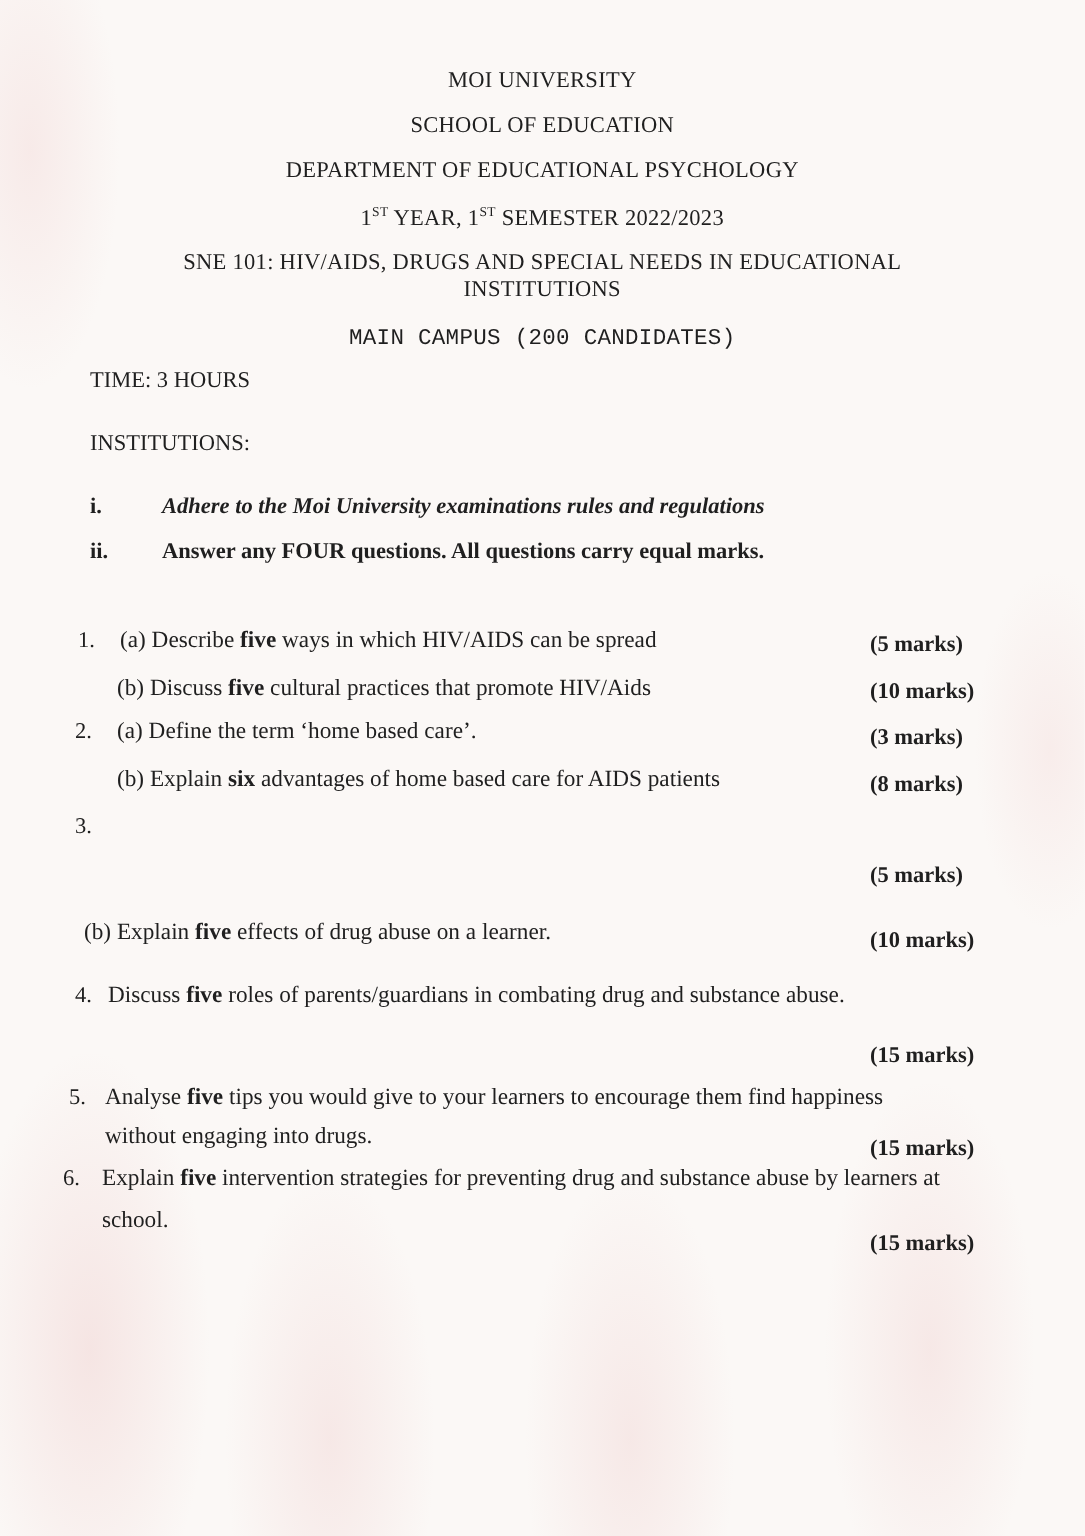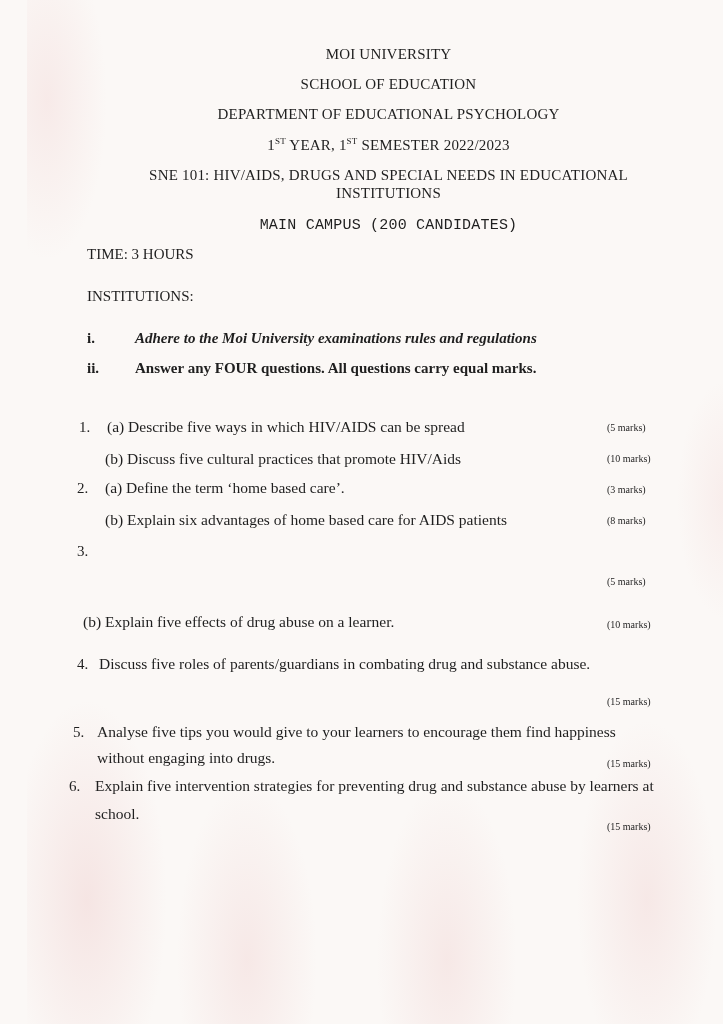--- a/index.html
+++ b/index.html
@@ -13,29 +13,28 @@
   .page {
     position: absolute; inset: 0;
     background:
       radial-gradient(ellipse 60px 160px at 20px 100px, rgba(230,170,170,0.18), transparent),
       radial-gradient(ellipse 80px 200px at 60px 900px, rgba(225,160,160,0.22), transparent),
       radial-gradient(ellipse 70px 180px at 220px 960px, rgba(225,160,160,0.18), transparent),
       radial-gradient(ellipse 70px 180px at 420px 960px, rgba(225,160,160,0.18), transparent),
       radial-gradient(ellipse 70px 180px at 620px 900px, rgba(225,160,160,0.18), transparent),
       radial-gradient(ellipse 50px 120px at 700px 500px, rgba(230,170,170,0.15), transparent),
       #fbf8f6;
-    margin-left: 27px;
   }
   .center { position: absolute; left: 0; width: 723px; text-align: center; font-size: 15px; letter-spacing: 0.2px; }
   .abs { position: absolute; font-size: 15px; }
   sup { font-size: 9px; }
-  b { font-weight: normal; text-align: right; }
+  b { font-weight: bold; text-align: right; }
   .q { position: absolute; font-size: 15.5px; white-space: nowrap; }
   .num { position: absolute; font-size: 15px; }
-  .marks { position: absolute; left: 580px; font-weight: normal; font-size: 10px; }
+  .marks { position: absolute; left: 580px; font-weight: bold; font-size: 15px; }
 </style>
 </head>
 <body>
 
 <div class="page">
 
   <div class="center" style="top:46px;">MOI UNIVERSITY</div>
   <div class="center" style="top:76px;">SCHOOL OF EDUCATION</div>
   <div class="center" style="top:106px;">DEPARTMENT OF EDUCATIONAL PSYCHOLOGY</div>
   <div class="center" style="top:136px;"><span>1</span><sup>ST</sup><span> YEAR, 1</span><sup>ST</sup><span> SEMESTER 2022/2023</span></div>

